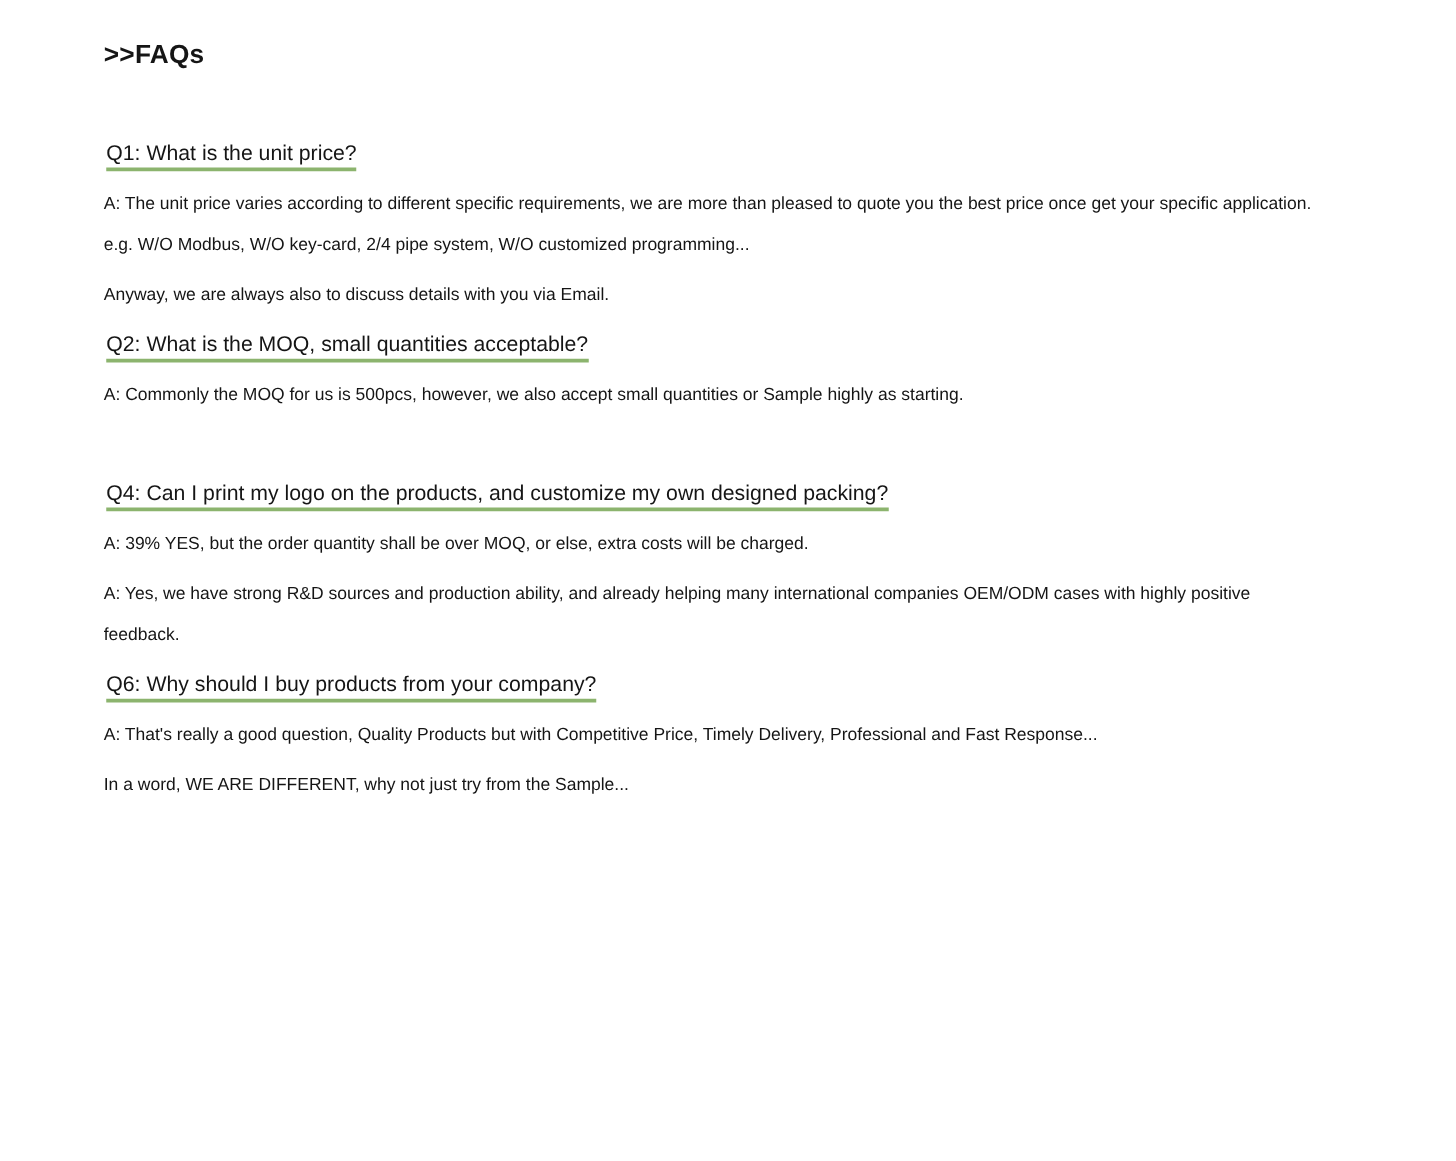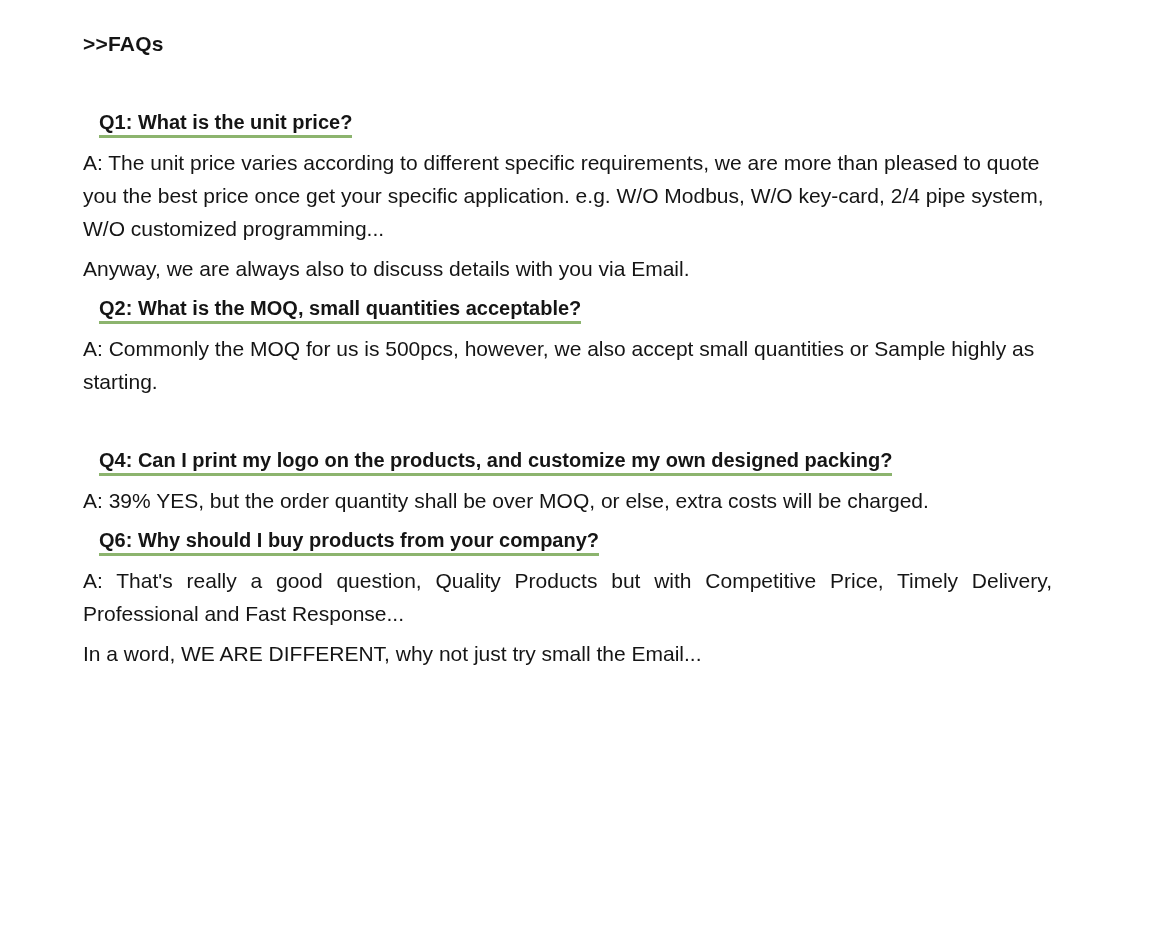--- a/index.html
+++ b/index.html
@@ -18,34 +18,34 @@
     width: 1145px;
   }
   .page-title {
     font-size: 21px;
     font-weight: bold;
     line-height: 33px;
     margin: 0 0 46px 0;
     letter-spacing: 0.2px;
   }
   .q {
-    font-size: 20px;
-    font-weight: bold;
+    font-size: 17px;
+    font-weight: normal;
     line-height: 33px;
-    margin: 0 0 7px 16px;
+    margin: 0 0 7px 2px;
   }
   .q .qt {
     border-bottom: 3px solid var(--green);
     padding-bottom: 2px;
   }
   .q .qt.pad-end {
     padding-right: 10px;
   }
   .a {
-    font-size: 21px;
+    font-size: 14px;
     font-weight: normal;
     line-height: 33px;
     margin: 0 0 7px 0;
     max-width: 969px;
   }
   .a.justify {
     text-align: justify;
   }
   .spacer {
     height: 39px;
@@ -71,21 +71,22 @@
 
 
   <div class="spacer"></div>
 
   <section>
     <div class="q"><span class="qt">Q4: Can I print my logo on the products, and customize my own designed packing?</span></div>
     <p class="a">A: 39% YES, but the order quantity shall be over MOQ, or else, extra costs will be charged.</p>
   </section>
 
   <section>
+    <p class="a">A: Yes, we have strong R&amp;D sources and production ability, and already helping many international companies OEM/ODM cases with highly positive feedback.</p>
   </section>
 
   <section>
     <div class="q"><span class="qt">Q6: Why should I buy products from your company?</span></div>
     <p class="a justify">A: That's really a good question, Quality Products but with Competitive Price, Timely Delivery, Professional and Fast Response...</p>
-    <p class="a">In a word, WE ARE DIFFERENT, why not just try small the Email...</p>
+    <p class="a">In a word, WE ARE DIFFERENT, why not just try from the Sample...</p>
   </section>
 
 </div>
 
 </body></html>

